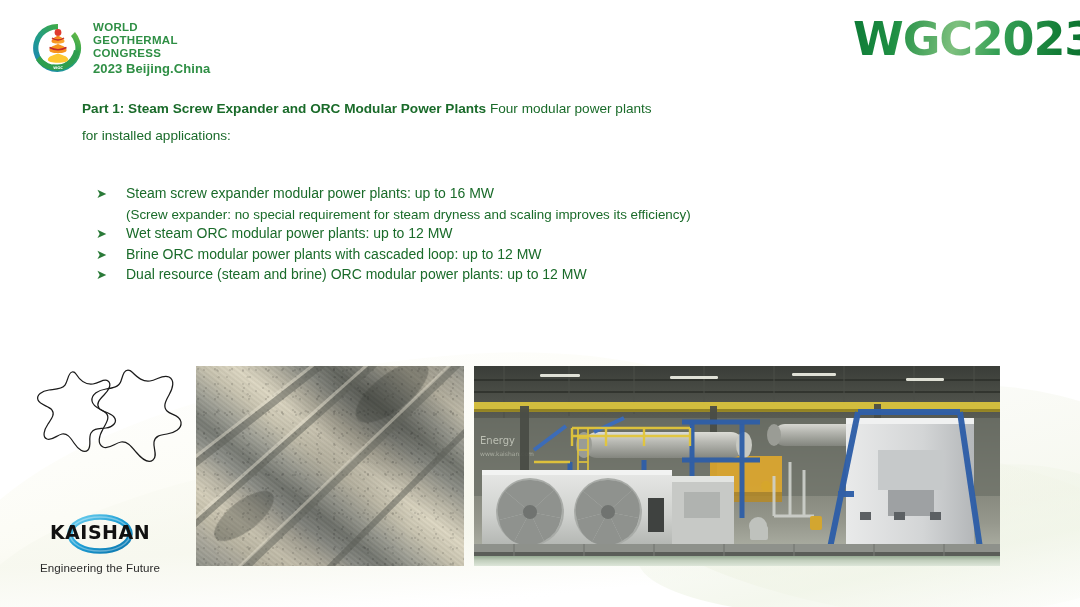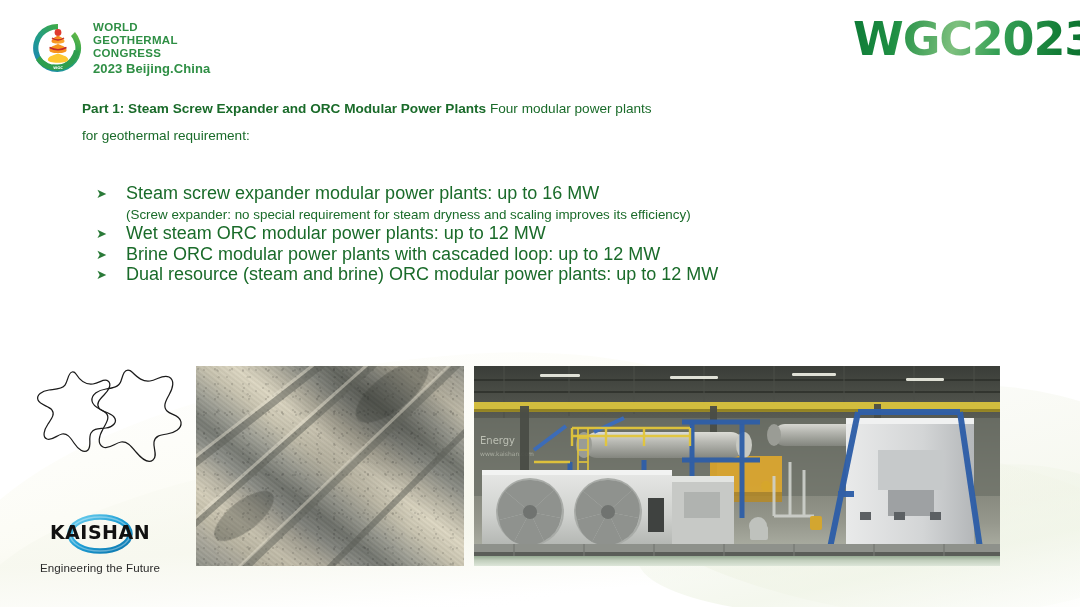--- a/index.html
+++ b/index.html
@@ -79,21 +79,21 @@
   .headline b{font-weight:bold;}
   .headline .reg{font-weight:normal;}
 
   .bullets{position:absolute;left:96px;top:184px;width:860px;}
   .bullet-row{display:flex;align-items:flex-start;margin-bottom:1px;}
   .bullet-mark{
     flex:0 0 auto;width:30px;color:#2a7a38;font-size:13px;line-height:19.5px;
     font-family:"DejaVu Sans", sans-serif;
   }
   .bullet-text{
-    flex:1 1 auto;font-size:18px;color:#1a6b2a;line-height:19.5px;
+    flex:1 1 auto;font-size:14px;color:#1a6b2a;line-height:19.5px;
   }
   .bullet-sub{
     font-size:13.4px;color:#1a6b2a;line-height:19.5px;padding-left:30px;
   }
 
   .note{
     position:absolute;left:50px;top:310px;
     font-size:13.6px;color:#1a6b2a;line-height:1.5;white-space:nowrap;
   }
 
@@ -197,21 +197,21 @@
       <div class="wline c2">GEOTHERMAL</div>
       <div class="wline c3">CONGRESS</div>
       <div class="wsub">2023 Beijing.China</div>
     </div>
   </div>
 
   <div class="wgc-title">WGC2023</div>
 
   <div class="headline">
     <b>Part 1: Steam Screw Expander and ORC Modular Power Plants</b><span class="reg"> Four modular power plants</span>
-    <div>for geothermal requirement:</div>
+    <div>for installed applications:</div>
   </div>
 
   <div class="bullets">
 
     <div class="bullet-row">
       <span class="bullet-mark">➤</span>
       <span class="bullet-text">Steam screw expander modular power plants: up to 16 MW</span>
     </div>
     <div class="bullet-sub">(Screw expander: no special requirement for steam dryness and scaling improves its efficiency)</div>
 

